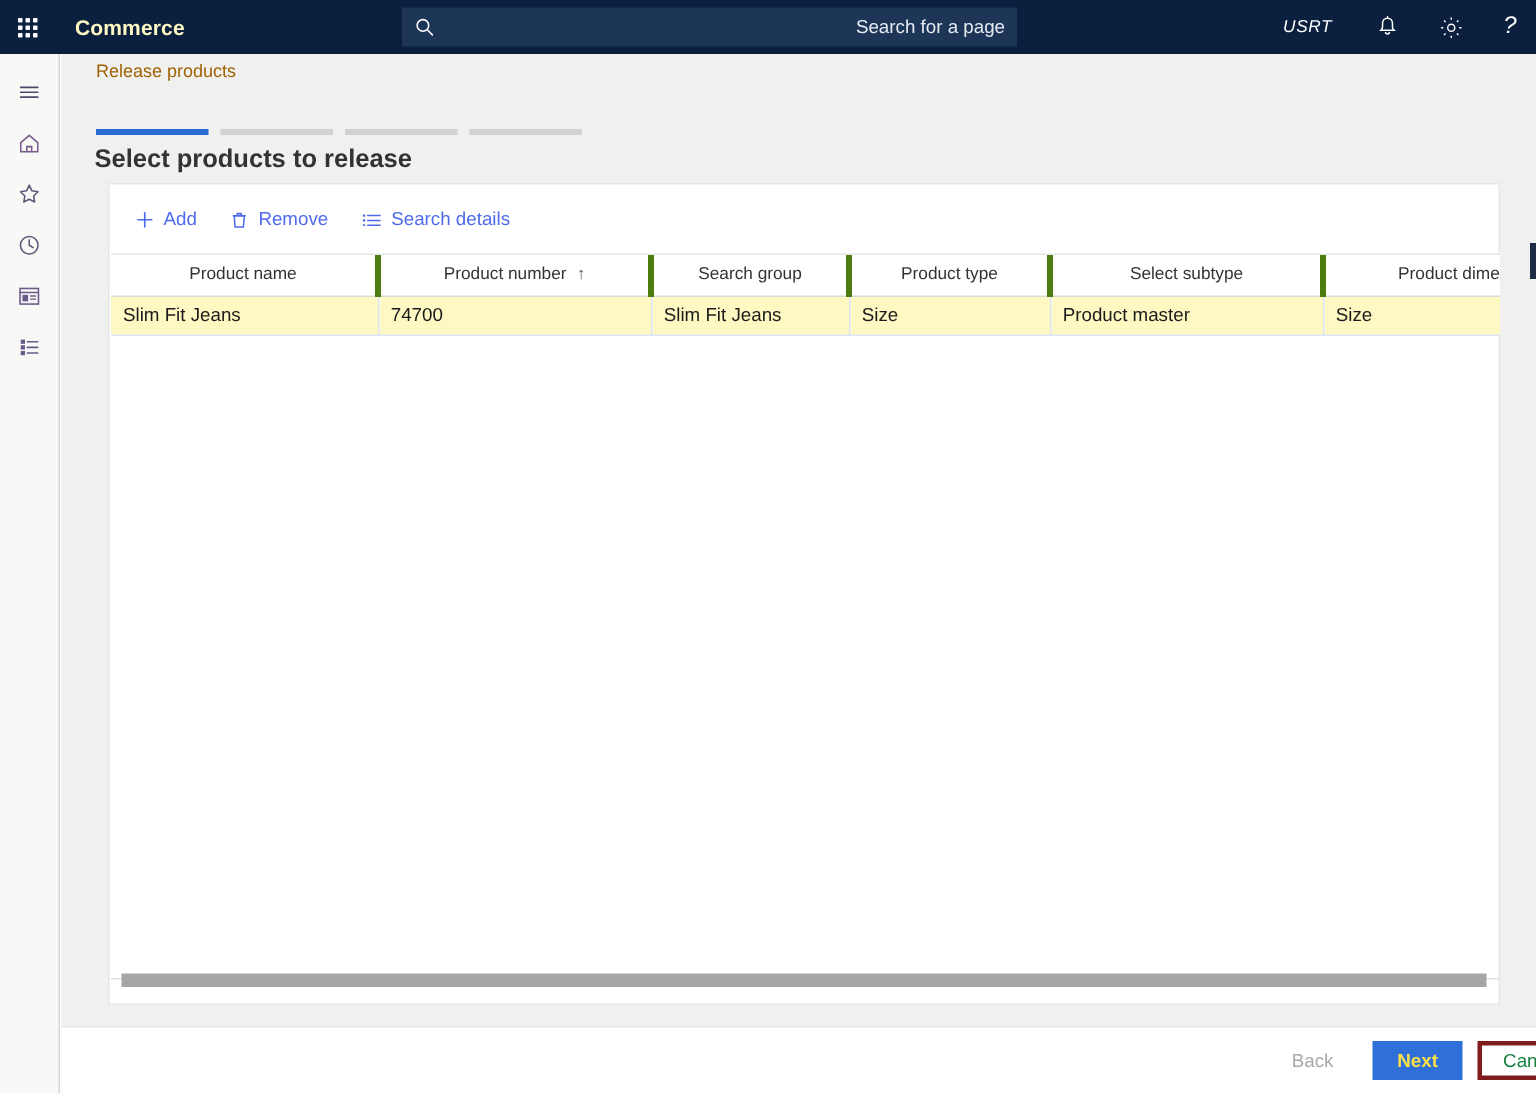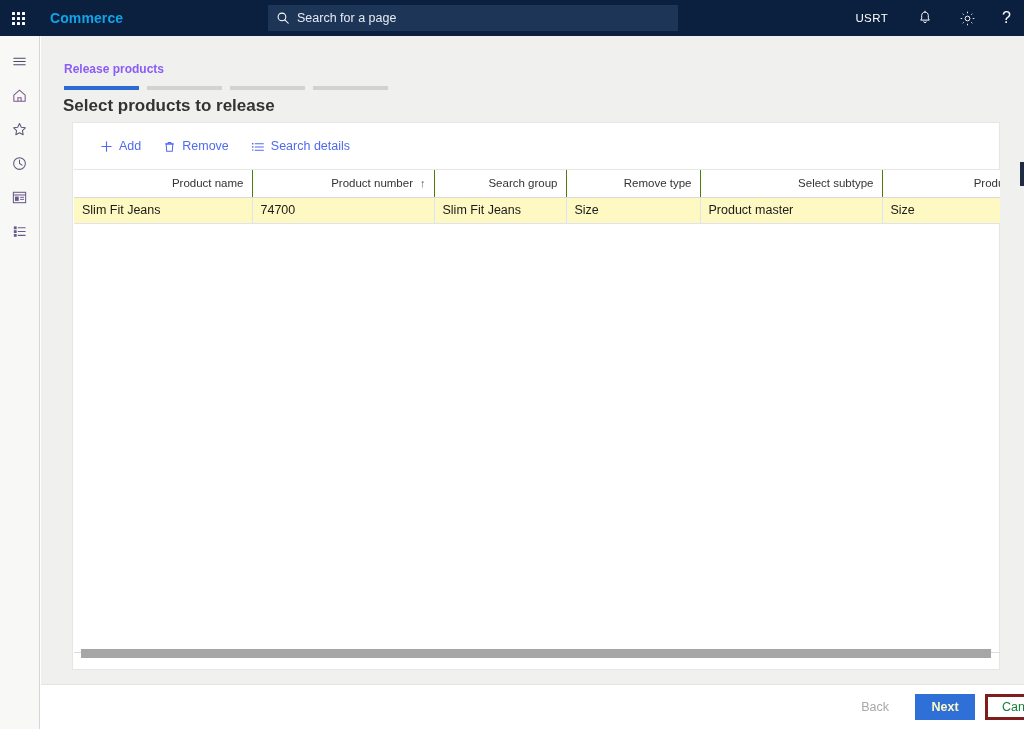--- a/index.html
+++ b/index.html
@@ -21,34 +21,34 @@
     width: 36px; height: 36px;
     display: flex; align-items: center; justify-content: center;
     cursor: pointer;
   }
   .waffle-grid {
     display: grid; grid-template-columns: repeat(3, 3px);
     grid-template-rows: repeat(3, 3px); gap: 2px;
   }
   .waffle-grid i { display: block; width: 3px; height: 3px; background: #ffffff; border-radius: 0.5px; }
   .brand {
-    color: #0ea5e9; font-size: 14px; font-weight: 600;
+    color: #fef9c3; font-size: 14px; font-weight: 600;
     margin-left: 14px; letter-spacing: .1px;
   }
   .searchwrap {
     position: absolute; left: 268px; top: 5px;
     width: 410px; height: 26px;
     background: #1d3557;
-    display: flex; align-items: center; padding: 0 8px;
+    display: flex; align-items: center; padding: 0 8px; justify-content: space-between;
   }
   .search-ico { width: 14px; height: 14px; margin-right: 7px; flex: 0 0 auto; }
   .search-txt { color: #e6ebf2; font-size: 12.5px; }
   .hdr-right {
     position: absolute; right: 0; top: 0; height: 36px;
-    display: flex; align-items: center; gap: 0px;
+    display: flex; align-items: center; gap: 0px; font-style: italic;
   }
   .hdr-item {
     height: 36px; display: flex; align-items: center; justify-content: center;
     color: #ffffff; font-size: 11.5px; padding: 0 13px; cursor: pointer;
   }
   .hdr-item.company { font-size: 11.5px; letter-spacing: .4px; padding-right: 16px; }
   .hdr-item svg { display: block; }
   .help-glyph { font-size: 16px; font-weight: 400; line-height: 1; }
 
   
@@ -67,22 +67,22 @@
   .side-item svg { display: block; }
 
   
   .page {
     position: absolute; top: 36px; left: 41px;
     width: 983px; height: 693px;
     background: #f0f0ee;
     overflow: hidden;
   }
   .breadcrumb {
-    position: absolute; top: 26px; left: 23px;
-    font-size: 12px; color: #8b5cf6; font-weight: bold;
+    position: absolute; top: 4px; left: 23px;
+    font-size: 12px; color: #a16207;
   }
   .steps {
     position: absolute; top: 50px; left: 23px;
     display: flex; gap: 8px;
   }
   .step { width: 75px; height: 4px; background: #d2d2d0; }
   .step.active { background: #2a6bd4; }
   .page-title {
     position: absolute; top: 60px; left: 22px;
     font-size: 17px; color: #333333; font-weight: 700;
@@ -90,43 +90,43 @@
 
   
   .card {
     position: absolute; top: 86px; left: 31px;
     width: 928px; height: 548px;
     background: #ffffff;
     border: 1px solid #e6e6e4;
   }
   .toolbar {
     height: 46px; display: flex; align-items: center;
-    padding-left: 18px; gap: 4px;
+    padding-left: 8px; gap: 4px;
   }
   .tb-btn {
     display: flex; align-items: center; gap: 6px;
     color: #4f6bed; font-size: 12.5px;
     padding: 5px 9px; cursor: pointer; white-space: nowrap;
   }
   .tb-btn svg { display: block; flex: 0 0 auto; }
 
   
   .gridwrap {
     position: absolute; top: 46px; left: 1px;
     width: 926px; height: 483px;
     border-top: 1px solid #e6e6e4;
     overflow: hidden;
   }
   table.grid {
     border-collapse: collapse; width: 1036px; table-layout: fixed;
   }
   table.grid th {
     font-weight: 400; font-size: 11.5px; color: #333333;
-    text-align: right; height: 27px; padding: 0 8px;
-    border-right: 1px solid #4d7c0f;
+    text-align: center; height: 27px; padding: 0 8px;
+    border-right: 4px solid #4d7c0f;
     border-bottom: 1px solid #d9d9d7;
     background: #ffffff; vertical-align: middle;
     white-space: nowrap; overflow: hidden;
   }
   table.grid td {
     font-size: 12.5px; color: #1b1b1b;
     height: 26px; padding: 0 8px;
     border-right: 1px solid #dfe3f0;
     border-bottom: 1px solid #dfe3f0;
     vertical-align: middle; white-space: nowrap; overflow: hidden;
@@ -162,21 +162,21 @@
     display: flex; align-items: center; justify-content: flex-end;
     gap: 10px;
   }
   .btn {
     font-size: 12.5px; height: 26px; min-width: 60px;
     display: inline-flex; align-items: center; justify-content: center;
     padding: 0 14px; cursor: pointer; border: 1px solid transparent;
     font-family: inherit;
   }
   .btn-back { color: #a8a8a8; background: transparent; cursor: default; }
-  .btn-next { background: #2f6fd8; color: #fef9c3; font-weight: 600; }
+  .btn-next { background: #2f6fd8; color: #fde047; font-weight: 600; }
   .btn-cancel { background: #ffffff; color: #15803d; border: 3px solid #7f1d1d; }
 </style>
 </head>
 <body>
 
 <div class="topbar">
   <div class="waffle">
     <div class="waffle-grid">
       <i></i>
         <i></i>
@@ -339,21 +339,21 @@
             <th>
               <span>Product name</span>
             </th>
             <th>
               <span>Product number</span><span class="sort-arrow">↑</span>
             </th>
             <th>
               <span>Search group</span>
             </th>
             <th>
-              <span>Remove type</span>
+              <span>Product type</span>
             </th>
             <th>
               <span>Select subtype</span>
             </th>
             <th>
               <span>Product dimension group</span>
             </th>
           </tr>
         </thead>
         <tbody>

